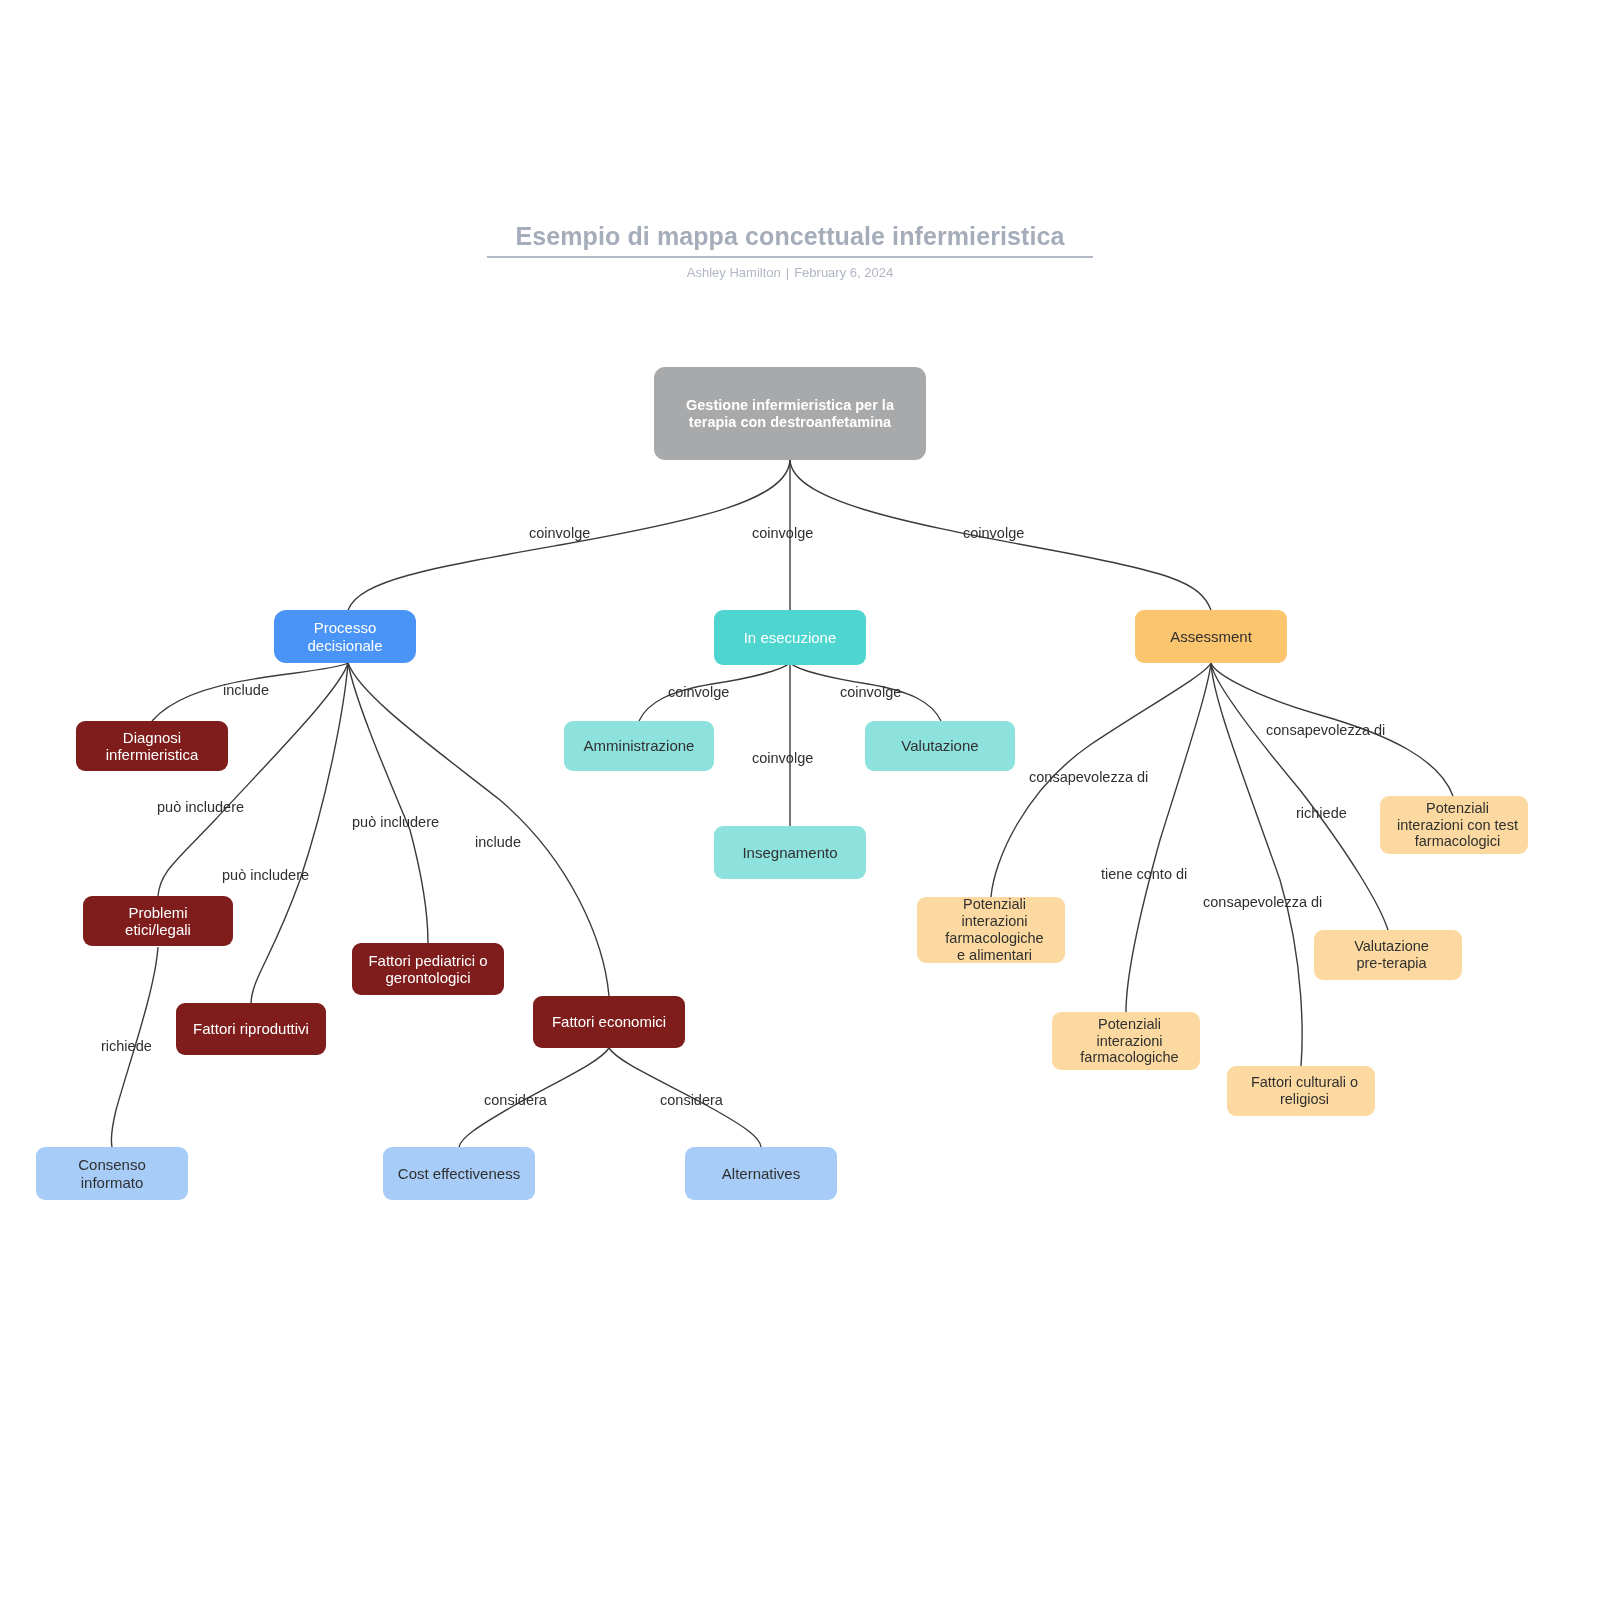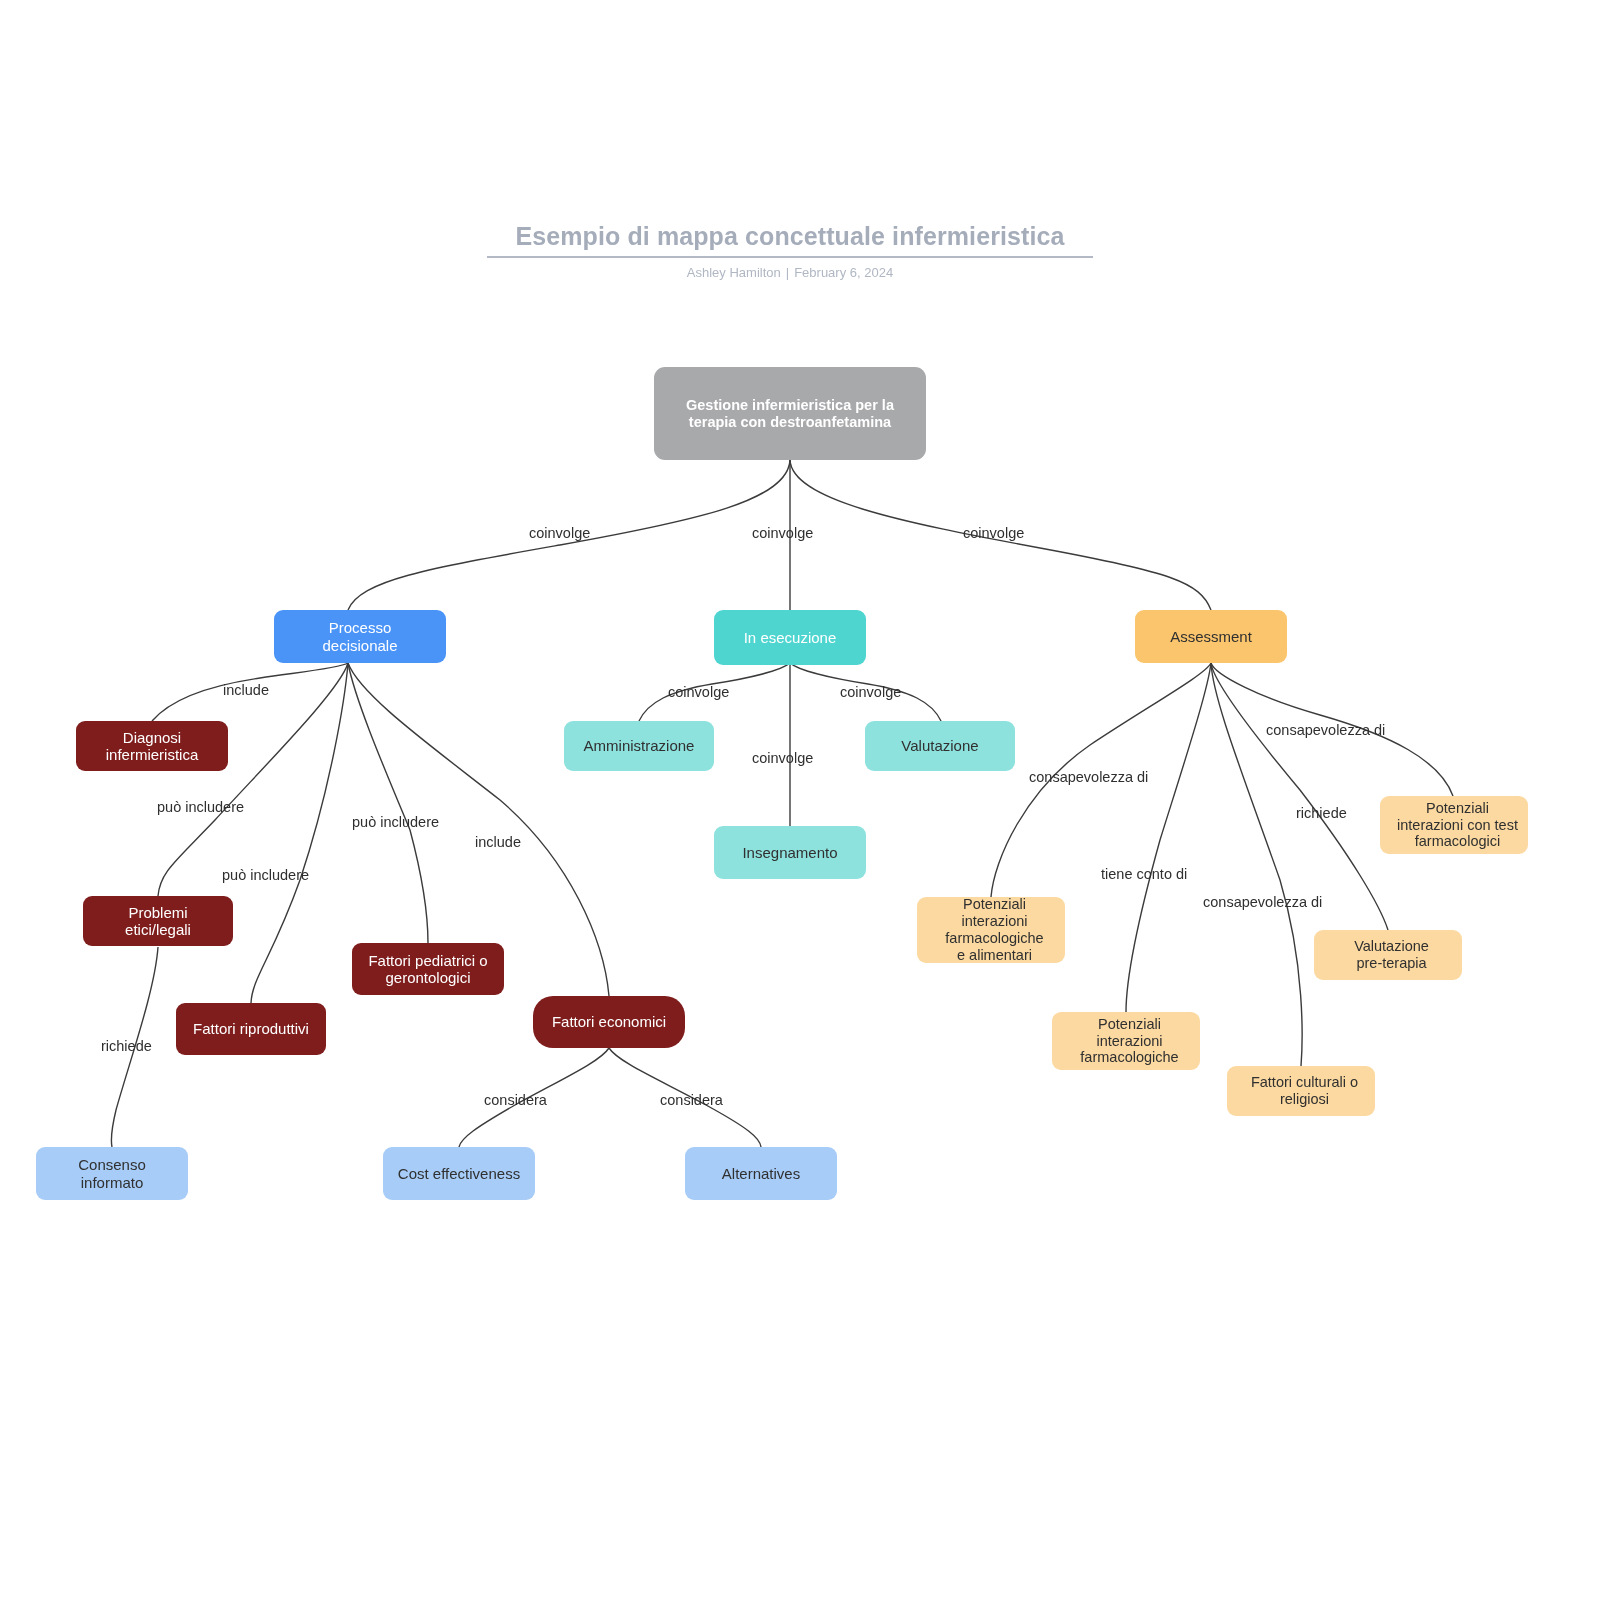--- a/index.html
+++ b/index.html
@@ -127,32 +127,32 @@
       <path d="M 1211 663 C 1215 675 1260 698 1320 715 C 1390 735 1440 760 1453 796"></path>
       <path d="M 1211 663 C 1205 675 1150 705 1090 745 C 1025 790 994 860 991 897"></path>
       <path d="M 1211 663 C 1213 680 1250 730 1300 790 C 1350 855 1380 905 1388 930"></path>
       <path d="M 1211 663 C 1208 690 1185 760 1160 840 C 1135 930 1126 985 1126 1012"></path>
       <path d="M 1211 663 C 1213 700 1245 780 1280 880 C 1305 965 1303 1040 1301 1066"></path>
     </svg>
 
   <div id="node-layer">
       <div class="node root" style="left: 654px; top: 367px; width: 272px; height: 93px;">Gestione infermieristica per la
 terapia con destroanfetamina</div>
-      <div class="node blue-1" style="left: 274px; top: 610px; width: 172px; height: 53px;">Processo
+      <div class="node blue-1" style="left: 274px; top: 610px; width: 142px; height: 53px; border-radius: 12px;">Processo
 decisionale</div>
       <div class="node teal-1" style="left: 714px; top: 610px; width: 152px; height: 55px;">In esecuzione</div>
       <div class="node orange-1" style="left: 1135px; top: 610px; width: 152px; height: 53px;">Assessment</div>
       <div class="node blue-2" style="left: 76px; top: 721px; width: 152px; height: 50px;">Diagnosi
 infermieristica</div>
       <div class="node blue-2" style="left: 83px; top: 896px; width: 150px; height: 50px;">Problemi
 etici/legali</div>
       <div class="node blue-2" style="left: 176px; top: 1003px; width: 150px; height: 52px;">Fattori riproduttivi</div>
       <div class="node blue-2" style="left: 352px; top: 943px; width: 152px; height: 52px;">Fattori pediatrici o
 gerontologici</div>
-      <div class="node blue-2" style="left: 533px; top: 996px; width: 152px; height: 52px; border-radius: 20px;">Fattori economici</div>
+      <div class="node blue-2" style="left: 533px; top: 996px; width: 152px; height: 52px;">Fattori economici</div>
       <div class="node blue-3" style="left: 36px; top: 1147px; width: 152px; height: 53px;">Consenso
 informato</div>
       <div class="node blue-3" style="left: 383px; top: 1147px; width: 152px; height: 53px;">Cost effectiveness</div>
       <div class="node blue-3" style="left: 685px; top: 1147px; width: 152px; height: 53px;">Alternatives</div>
       <div class="node teal-2" style="left: 564px; top: 721px; width: 150px; height: 50px;">Amministrazione</div>
       <div class="node teal-2" style="left: 865px; top: 721px; width: 150px; height: 50px;">Valutazione</div>
       <div class="node teal-2" style="left: 714px; top: 826px; width: 152px; height: 53px;">Insegnamento</div>
       <div class="node orange-2" style="left: 917px; top: 897px; width: 148px; height: 66px;">Potenziali
 interazioni
 farmacologiche

